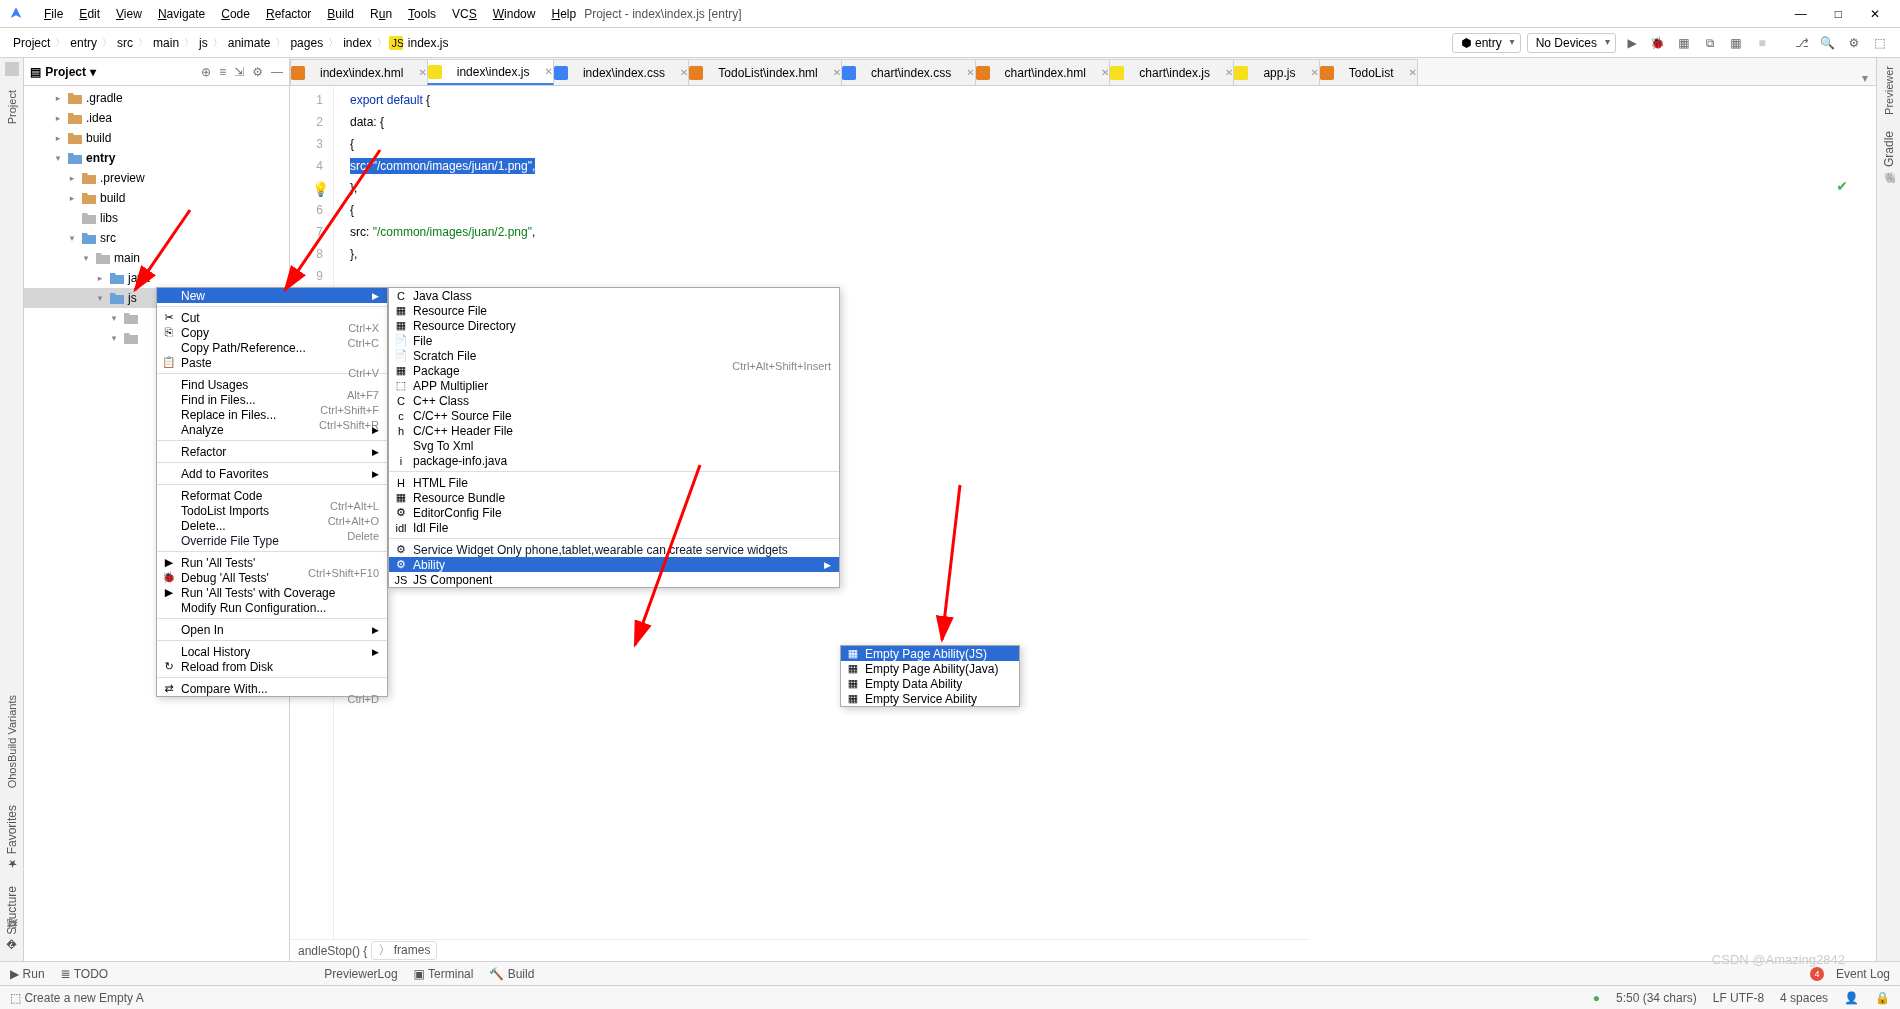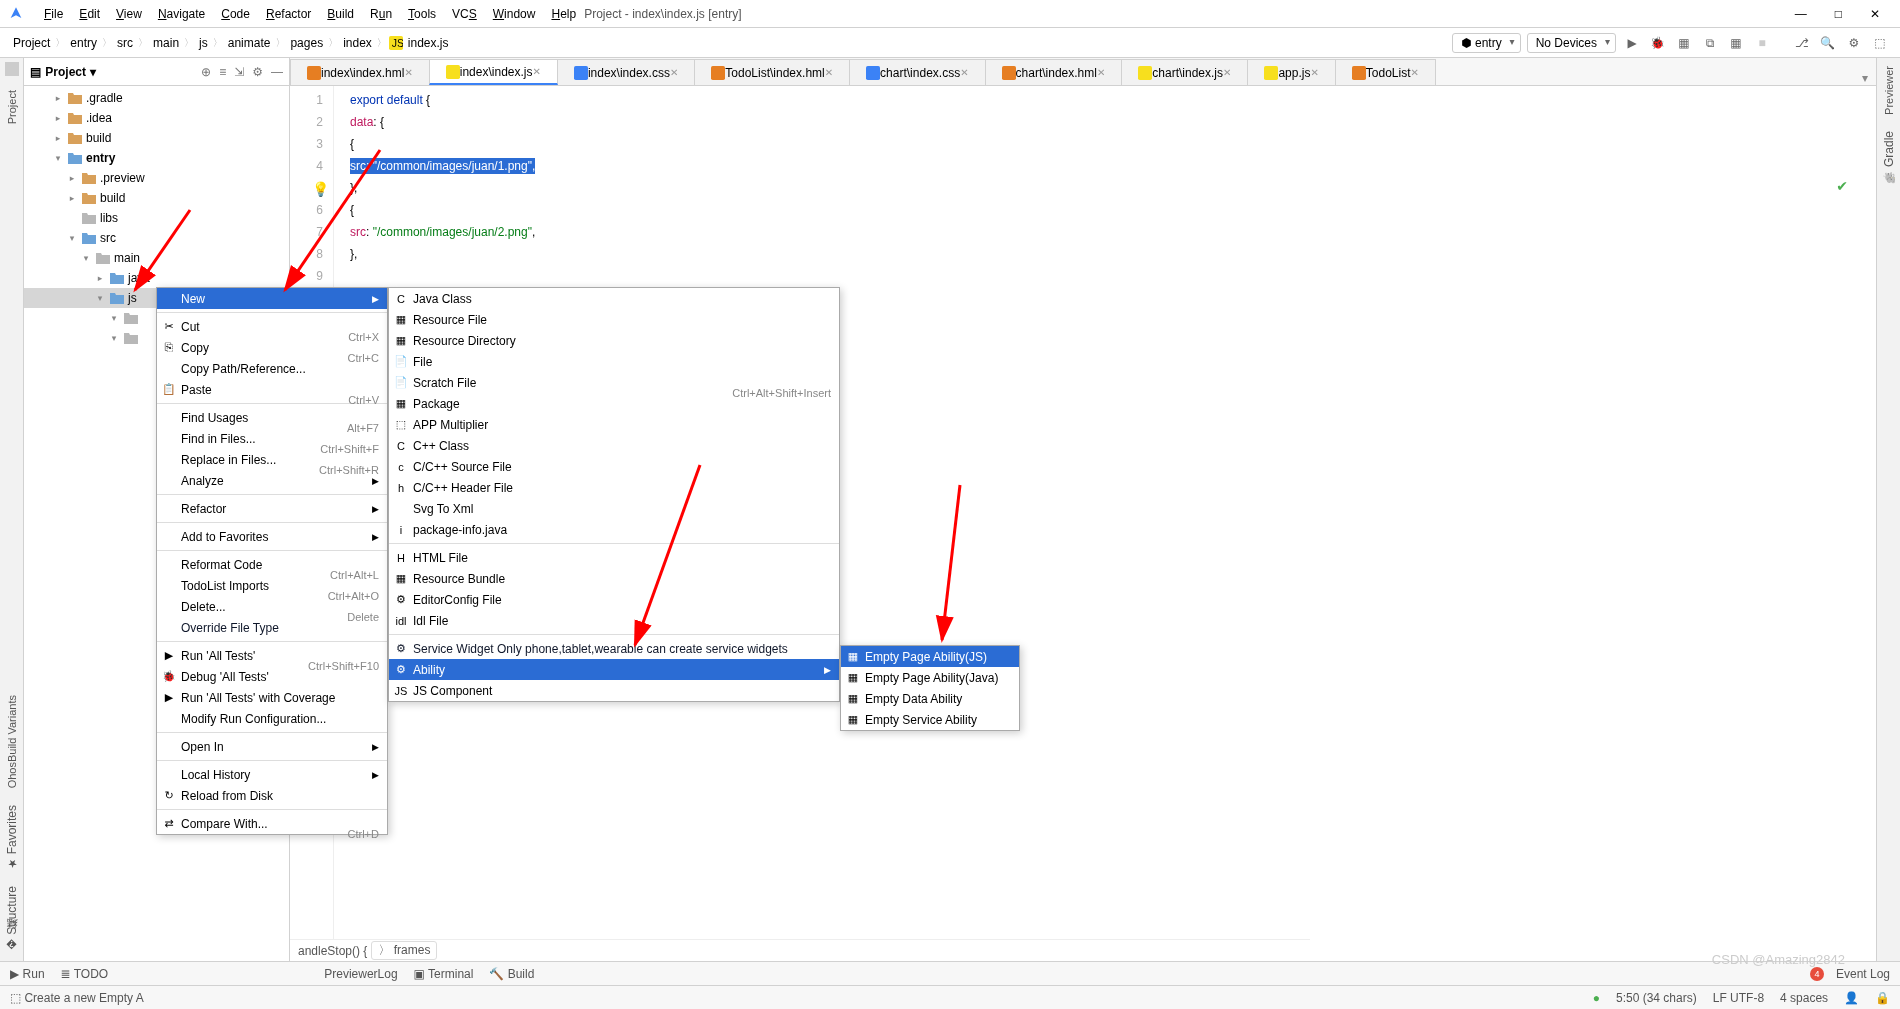--- a/index.html
+++ b/index.html
@@ -29,41 +29,41 @@
 .tree { flex: 1; overflow: hidden; padding-top: 2px; }
 .tree-row { height: 20px; display: flex; align-items: center; white-space: nowrap; cursor: pointer; }
 .tree-row.selected { background: #d6d6d6; }
 .tree-arrow { width: 12px; text-align: center; color: #888; font-size: 9px; }
 .tree-icon { width: 16px; height: 14px; margin: 0 3px; }
 .folder { fill: #d8a05a; }
 .folder-blue { fill: #6aa2d8; }
 .folder-gray { fill: #b8b8b8; }
 .editor-area { flex: 1; display: flex; flex-direction: column; }
 .tabstrip { height: 28px; display: flex; align-items: flex-end; border-bottom: 1px solid #d1d1d1; background: #f7f7f7; overflow: hidden; }
-.tab { height: 26px; padding: 0 16px; display: flex; align-items: center; gap: 0; border: 1px solid #d1d1d1; border-bottom: none; background: #f2f2f2; margin-right: -1px; font-size: 11px; text-align: center; }
+.tab { height: 26px; padding: 0 0; display: flex; align-items: center; gap: 15px; border: 1px solid #d1d1d1; border-bottom: none; background: #f2f2f2; margin-right: -1px; font-size: 11px; text-align: center; }
 .tab.active { background: #fff; border-bottom: 2px solid #3b82f6; position: relative; z-index: 1; }
 .tab .close { color: #999; font-size: 10px; }
 .editor { flex: 1; display: flex; background: #fff; position: relative; }
 .gutter-nums { width: 44px; text-align: right; padding-right: 10px; color: #aaa; font-family: "Consolas", monospace; font-size: 13px; line-height: 22px; padding-top: 3px; border-right: 1px solid #eee; }
 .code { flex: 1; font-family: "Consolas", monospace; font-size: 13px; line-height: 22px; padding-top: 3px; padding-left: 16px; position: relative; }
 .code .kw { color: #0033b3; }
-.code .key { color: #be185d; }
+.code .key { color: #000000; }
 .code .str { color: #067d17; }
 .code .brk { color: #000; }
 .code .sel { background: #2b6cd4; color: #fff; padding: 1px 0; }
 .code .sel .str, .code .sel .key { color: #fff; }
 .highlight-line { position: absolute; left: 0; right: 0; top: 91px; height: 22px; background: #fdf8e3; z-index: -1; }
 .bulb { position: absolute; left: -22px; top: 92px; color: #f2b200; font-size: 14px; }
 .right-gutter { width: 24px; background: #f2f2f2; border-left: 1px solid #d1d1d1; }
 .right-gutter .gutter-text { writing-mode: vertical-rl; padding: 8px 0; display: block; margin: 0 auto; }
 .ctx-menu { position: absolute; background: #fff; border: 1px solid #aaa; box-shadow: 2px 2px 8px rgba(0,0,0,0.2); z-index: 100; }
 .ctx-menu.m1 { left: 156px; top: 287px; width: 232px; }
 .ctx-menu.m2 { left: 388px; top: 287px; width: 452px; }
 .ctx-menu.m3 { left: 840px; top: 645px; width: 180px; }
-.menu-item { height: 21px; display: flex; align-items: center; padding: 0 8px 0 24px; position: relative; cursor: pointer; }
+.menu-item { height: 15px; display: flex; align-items: center; padding: 0 8px 0 24px; position: relative; cursor: pointer; }
 .menu-item.hl { background: #2b6cd4; color: #fff; }
 .menu-item.disabled { color: #0f172a; }
 .menu-item .micon { position: absolute; left: 4px; width: 16px; height: 16px; display: flex; align-items: center; justify-content: center; font-size: 11px; }
 .menu-item .shortcut { margin-left: auto; color: #888; font-size: 11px; margin-top: 20px; }
 .menu-item .sub-arrow { margin-left: auto; font-size: 9px; }
 .menu-sep { height: 1px; background: #ddd; margin: 3px 0; }
 .arrow-svg { position: absolute; z-index: 200; pointer-events: none; }
 .bottom-tool { position: absolute; left: 0; right: 0; bottom: 24px; height: 24px; background: #f7f7f7; border-top: 1px solid #d1d1d1; display: flex; align-items: center; padding: 0 10px; gap: 16px; font-size: 11px; color: #555; }
 .bottom-tool .right { margin-left: auto; display: flex; gap: 12px; align-items: center; }
 .event-log { background: #e74c3c; color: #fff; border-radius: 50%; width: 14px; height: 14px; display: inline-flex; align-items: center; justify-content: center; font-size: 9px; }

